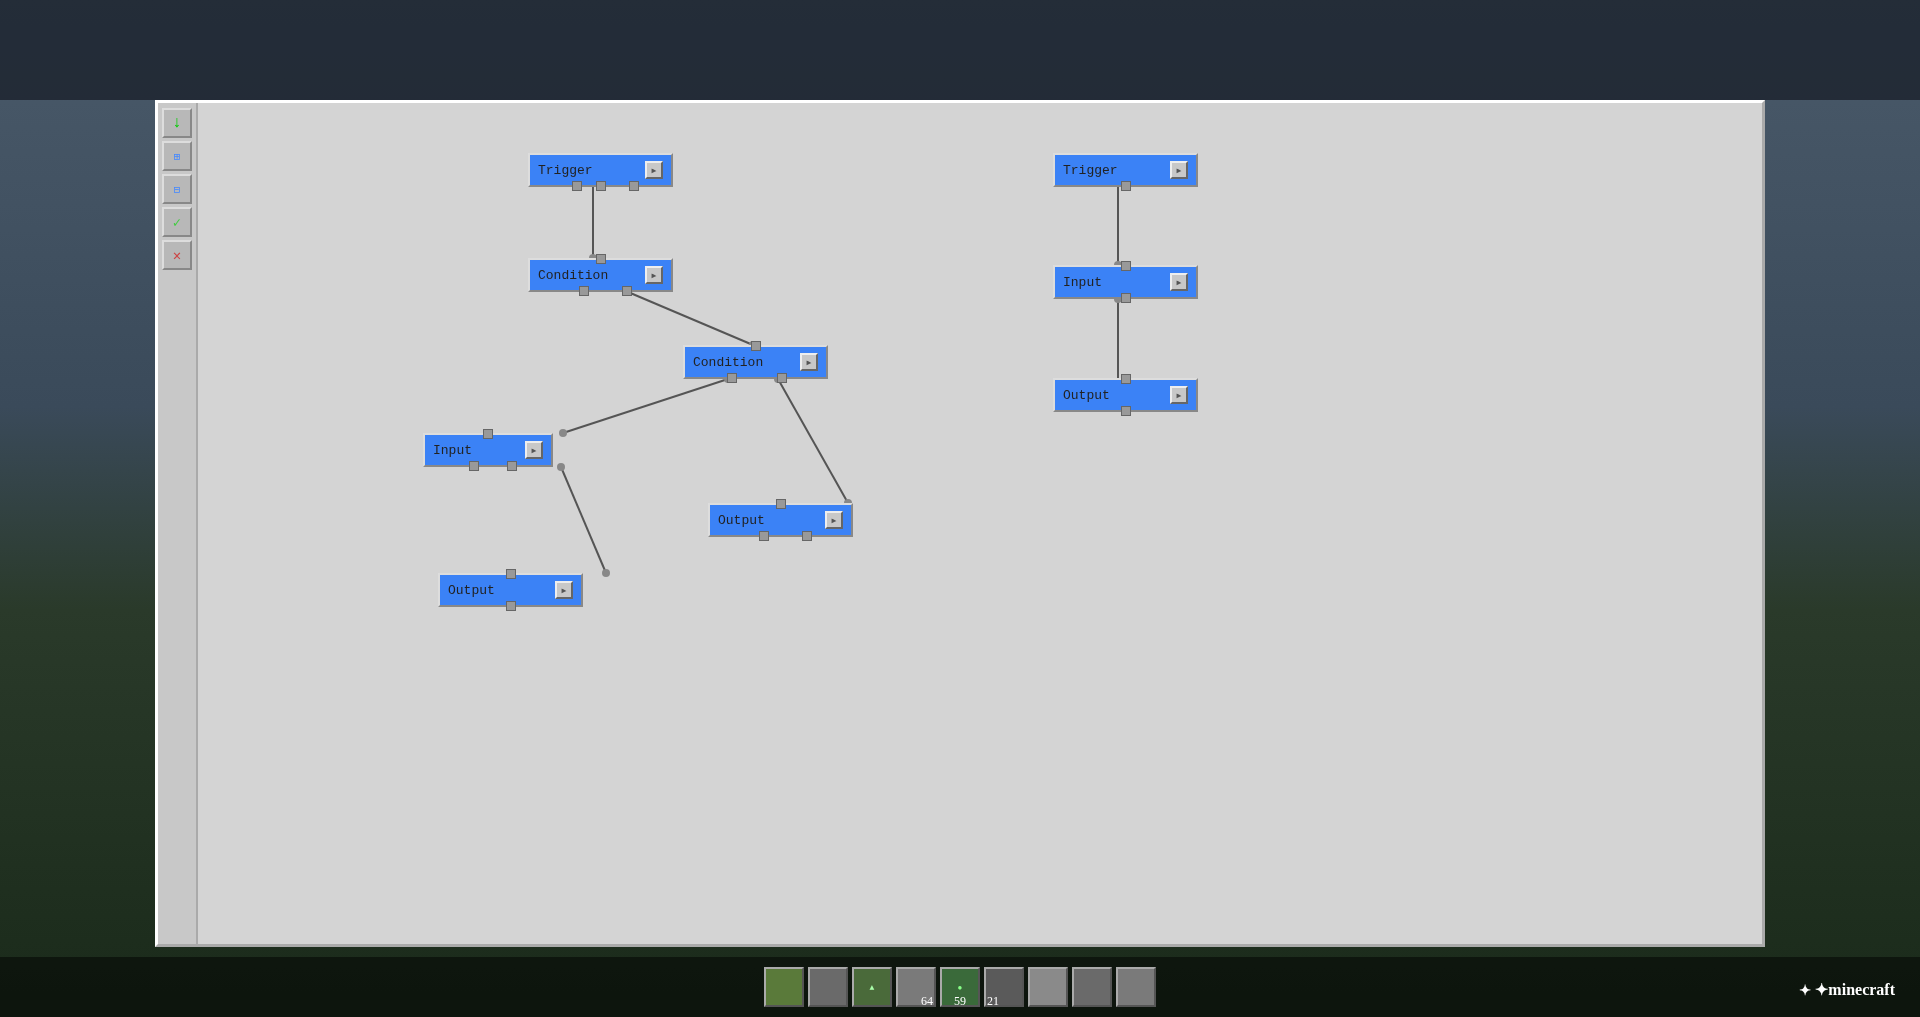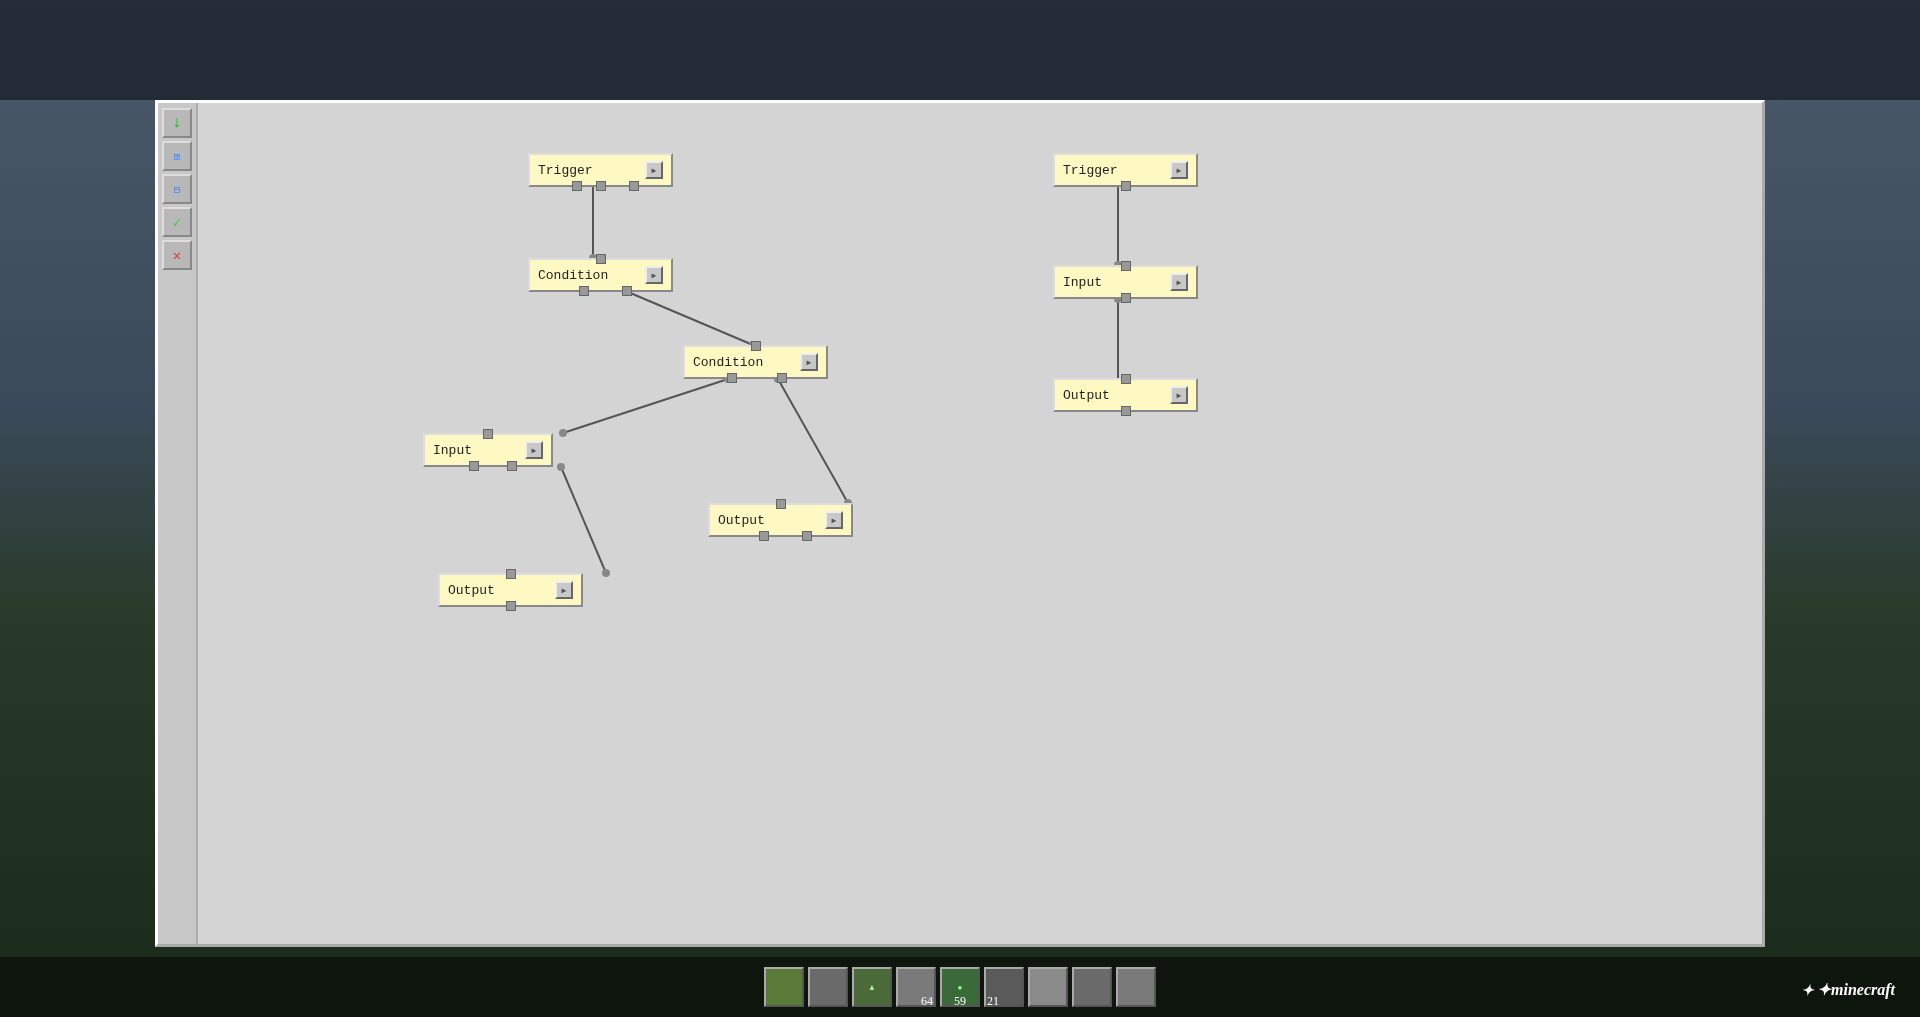--- a/index.html
+++ b/index.html
@@ -100,21 +100,21 @@
     
     .canvas-area {
       flex: 1;
       position: relative;
       overflow: hidden;
     }
 
     
     .node {
       position: absolute;
-      background: #fef9c3;
+      background: #3b82f6;
       border: 2px solid #888;
       border-top-color: #ddd;
       border-left-color: #ddd;
       display: flex;
       align-items: center;
       padding: 0 8px;
       height: 34px;
       min-width: 130px;
       cursor: move;
     }
@@ -285,16 +285,16 @@
   <div class="hotbar-slot" style="background:#6a6a6a;"></div>
   <div class="hotbar-slot" style="background:#7a7a7a;"></div>
 </div>
 
 <div style="position:absolute;bottom:8px;left:50%;transform:translateX(-50%);display:flex;gap:21px;color:white;font-size:12px;font-family:Liberation Serif, serif;">
   <span>64</span>
   <span>59</span>
   <span>21</span>
 </div>
 
-<div style="position:absolute;bottom:18px;right:25px;color:white;font-size:16px;font-weight:bold;font-style:italic;font-family:serif;">
+<div style="position:absolute;bottom:18px;right:25px;color:white;font-size:16px;font-weight:bold;font-family:serif;">
   <span style="font-size:14px;">✦</span>
   <span>✦minecraft</span>
 </div>
 
 </body></html>

